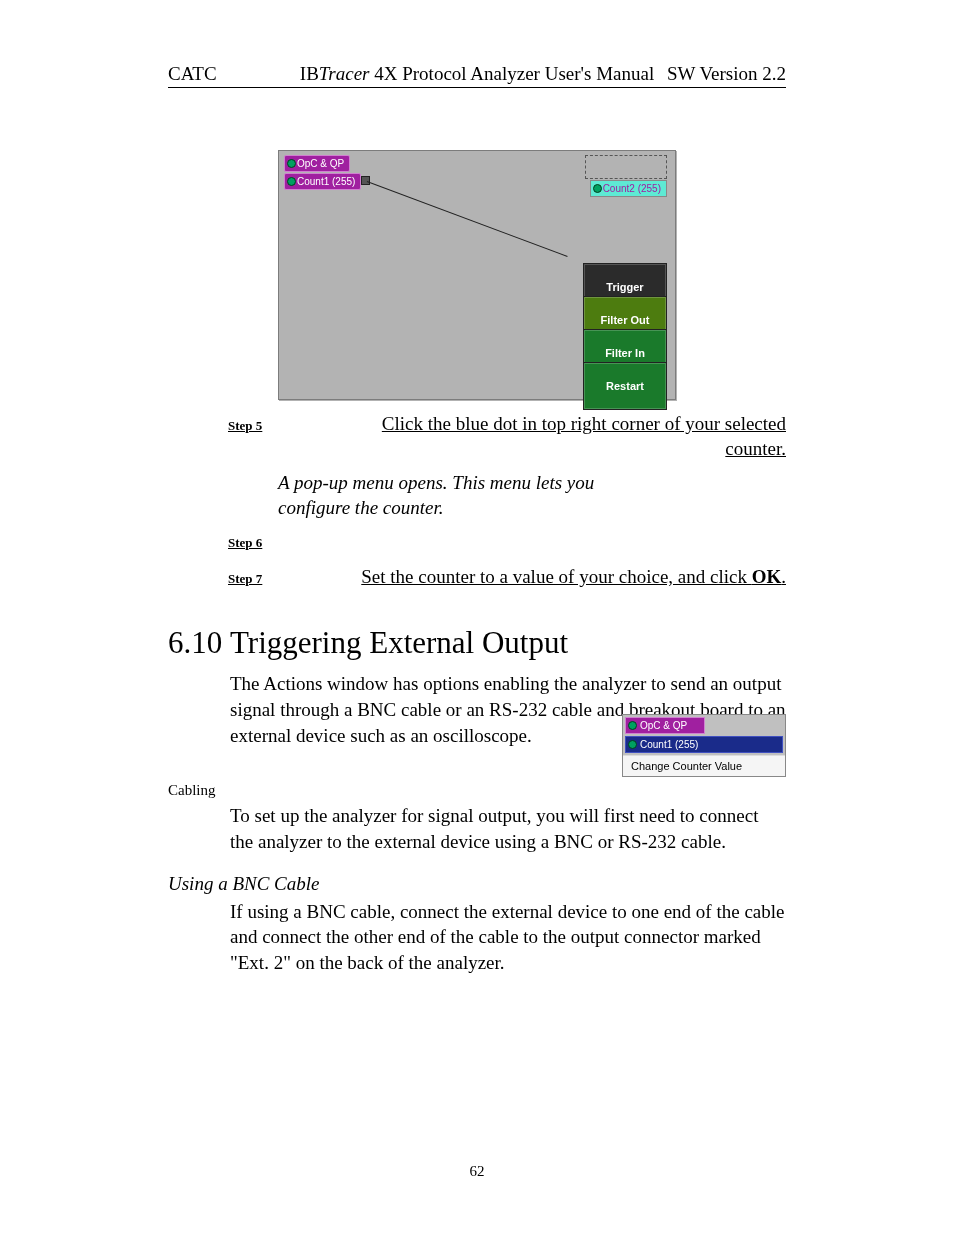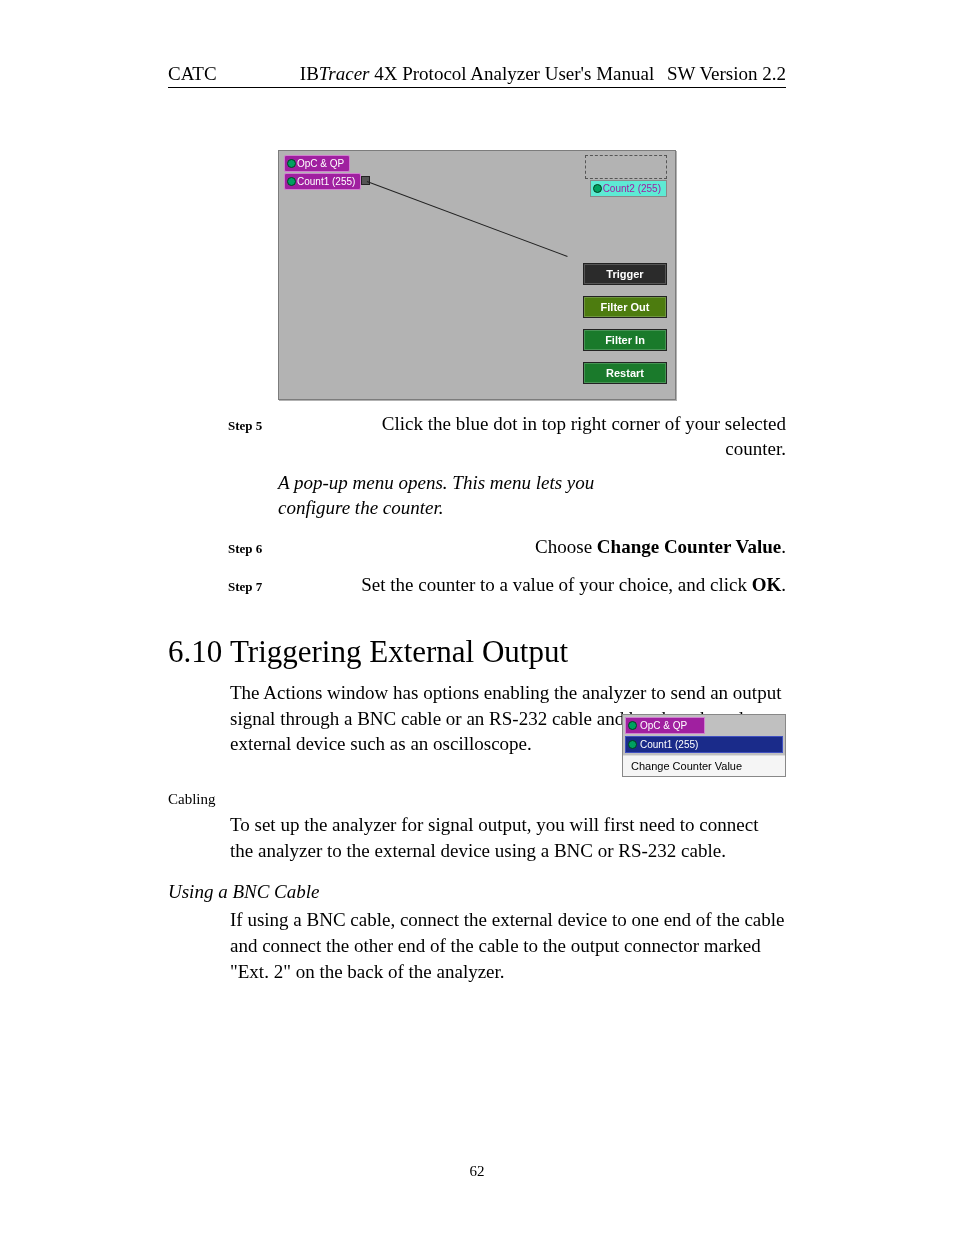--- a/index.html
+++ b/index.html
@@ -106,21 +106,21 @@
   .d1-count2::before { background:#00a060; }
   .d1-btn {
     position: absolute;
     right: 8px;
     width: 82px;
     text-align: center;
     font-family: Verdana, Tahoma, sans-serif;
     font-size: 11px;
     font-weight: bold;
     color: #fff;
-    padding: 4px 0;
+    padding: 17px 0;
     border: 1px solid #222;
     box-shadow: inset 0 0 0 1px rgba(255,255,255,.2);
   }
   .d1-trigger   { top: 112px; background: #2b2b2b; }
   .d1-filterout { top: 145px; background: #4d7c0f; }
   .d1-filterin  { top: 178px; background: #1a7a2b; }
   .d1-restart   { top: 211px; background: #1a7a2b; }
   .d1-line {
     position: absolute;
     left: 88px; top: 30px;
@@ -128,20 +128,21 @@
     height: 1px;
     background: #222;
     transform-origin: left center;
     transform: rotate(20.5deg);
   }
   
   .step-row {
     margin-top: 6px;
     display: flex;
     align-items: baseline;
+    text-decoration: underline;
   }
   .step-label {
     width: 110px;
     text-align: left;
     padding-left: 60px;
     font-weight: bold;
     font-size: 13px;
     flex-shrink: 0;
   }
   .step-body { flex: 1; line-height: 1.3; text-align: right; }
@@ -251,23 +252,20 @@
   <div style="position:relative;">
     <div class="step-row">
       <div class="step-label">Step 5</div>
       <div class="step-body">Click the blue dot in top right corner of your selected counter.</div>
     </div>
 
     <div class="step-sub step-sub-italic" style="width:320px;">A pop-up menu opens. This menu lets you configure the counter.</div>
 
     <div class="step-row" style="margin-top:14px;">
       <div class="step-label">Step 6</div>
-      <div class="step-body">
-        <span>Choose </span><span class="b">Change Counter Value</span><span>.</span>
-      </div>
     </div>
 
     <div class="step-row" style="margin-top:14px;">
       <div class="step-label">Step 7</div>
       <div class="step-body" style="width:330px;">
         <span>Set the counter to a value of your choice, and click </span><span class="b">OK</span><span>.</span>
       </div>
     </div>
 
     <div class="popup-menu">

